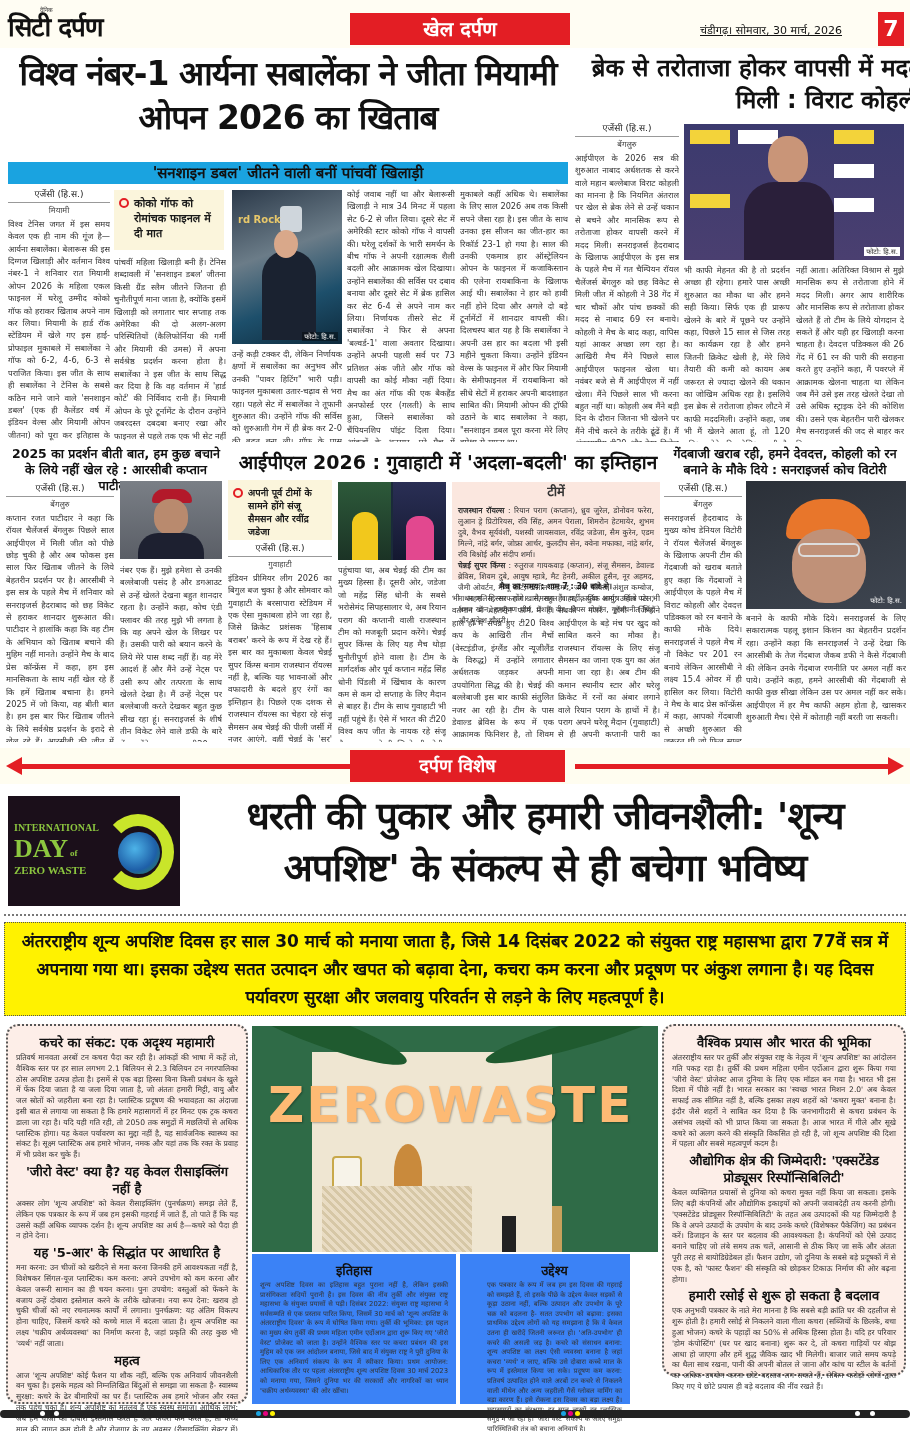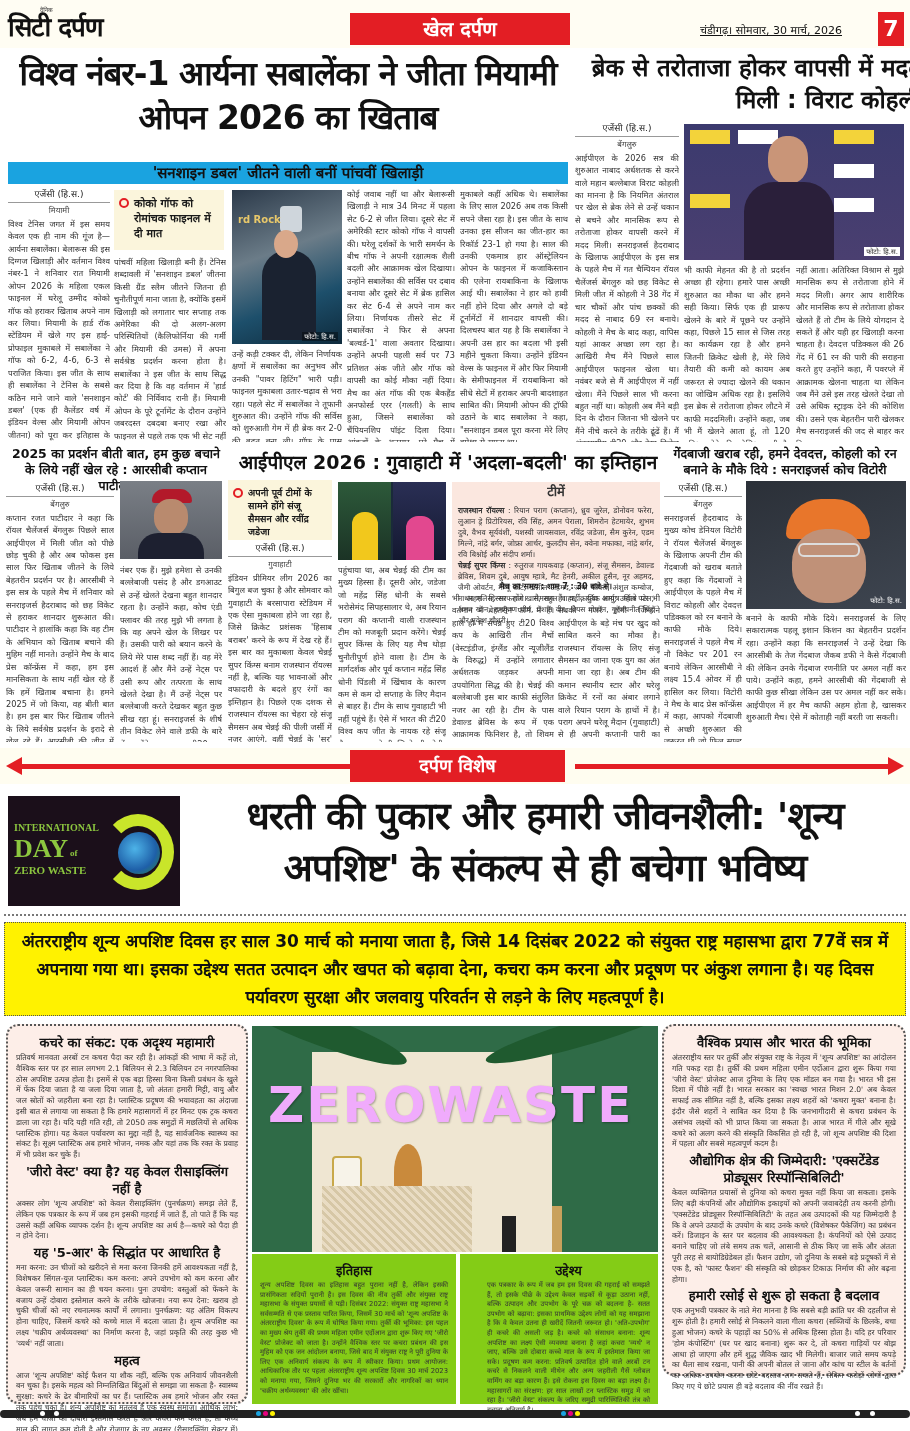--- a/index.html
+++ b/index.html
@@ -28,21 +28,21 @@
   .arrow-head-l { position: absolute; left: 6px; top: 9px; width: 0; height: 0; border-top: 9px solid transparent; border-bottom: 9px solid transparent; border-right: 16px solid #e31e24; }
   .arrow-head-r { position: absolute; right: 6px; top: 9px; width: 0; height: 0; border-top: 9px solid transparent; border-bottom: 9px solid transparent; border-left: 16px solid #e31e24; }
   .darpan-tab { position: absolute; left: 350px; top: 2px; width: 215px; height: 32px; background: #e31e24; color: #fff; font-weight: bold; font-size: 18px; line-height: 32px; text-align: center; }
   .zw-logo { left: 8px; top: 796px; width: 172px; height: 110px; background: #1b0f1a; overflow: hidden; }
   .zw-text { position: absolute; left: 6px; font-weight: bold; color: #8cc63f; font-family: Liberation Serif, serif; }
   .hl-zero { left: 185px; top: 790px; width: 720px; font-weight: bold; font-size: 38px; line-height: 52px; text-align: center; color: #111; letter-spacing: -1px; }
   .yellow-box { left: 4px; top: 922px; width: 902px; height: 94px; background: #fff200; border: 1px dotted #555; font-weight: bold; font-size: 17px; line-height: 28px; text-align: center; color: #111; padding: 4px 10px; }
   .pink-box { background: #fdeee8; border: 2px dotted #555; border-radius: 12px; padding: 6px 8px; }
   .box-h { font-weight: bold; font-size: 13px; line-height: 17px; text-align: center; color: #111; margin: 2px 0; }
   .box-p { font-size: 7.6px; line-height: 10.8px; color: #333; text-align: justify; }
-  .grey-col { background: #84cc16; padding: 6px 8px; }
+  .grey-col { background: #3b82f6; padding: 6px 8px; }
   .footer-bar { left: 0; top: 1410px; width: 910px; height: 8px; background: #222; border-radius: 4px; }
   .reg-dot { position: absolute; top: 1411px; width: 5px; height: 5px; border-radius: 50%; }
 </style>
 </head>
 <body>
 
 <div class="abs masthead"></div>
 <div class="abs logo-sub">दैनिक</div>
 <div class="abs logo">सिटी दर्पण</div>
 <div class="abs section-tab">खेल दर्पण</div>
@@ -175,34 +175,34 @@
   <div class="box-h">यह '5-आर' के सिद्धांत पर आधारित है</div>
   <div class="box-p">मना करना: उन चीजों को खरीदने से मना करना जिनकी हमें आवश्यकता नहीं है, विशेषकर सिंगल-यूज प्लास्टिक। कम करना: अपने उपभोग को कम करना और केवल जरूरी सामान का ही चयन करना। पुनः उपयोग: वस्तुओं को फेंकने के बजाय उन्हें दोबारा इस्तेमाल करने के तरीके खोजना। नया रूप देना: खराब हो चुकी चीजों को नए रचनात्मक कार्यों में लगाना। पुनर्चक्रण: यह अंतिम विकल्प होना चाहिए, जिसमें कचरे को कच्चे माल में बदला जाता है। शून्य अपशिष्ट का लक्ष्य 'चक्रीय अर्थव्यवस्था' का निर्माण करना है, जहां प्रकृति की तरह कुछ भी 'व्यर्थ' नहीं जाता।</div>
   <div class="box-h">महत्व</div>
   <div class="box-p">आज 'शून्य अपशिष्ट' कोई फैशन या शौक नहीं, बल्कि एक अनिवार्य जीवनशैली बन चुका है। इसके महत्व को निम्नलिखित बिंदुओं से समझा जा सकता है- स्वास्थ्य सुरक्षा: कचरे के ढेर बीमारियों का घर हैं। प्लास्टिक अब हमारे भोजन और रक्त तक पहुंच चुका है। शून्य अपशिष्ट का मतलब है एक स्वस्थ समाज। आर्थिक लाभ: जब हम चीजों को दोबारा इस्तेमाल करते हैं और कचरा कम करते हैं, तो कच्चे माल की लागत कम होती है और रोजगार के नए अवसर (रीसाइक्लिंग सेक्टर में) पैदा होते हैं। प्राकृतिक संसाधनों का बचाव: नई चीजें बनाने के लिए हमें पहाड़ खोदने पड़ते हैं और जंगल काटने पड़ते हैं। यदि हम पुरानी चीजों को ही 'री-परपज' करें, तो प्रकृति बची रहेगी। जलवायु परिवर्तन पर लगाम: कचरा प्रबंधन में सुधार करके हम वैश्विक कार्बन उत्सर्जन में महत्वपूर्ण कमी ला सकते हैं।</div>
 </div>
 
 <div class="abs photo" style="left:252px;top:1026px;width:406px;height:226px;background:#2f6b47;">
   <div style="position:absolute;left:60px;top:26px;width:240px;height:210px;background:#efe6d2;"></div>
   <div style="position:absolute;left:-20px;top:-10px;width:180px;height:30px;background:#1f5a2f;transform:rotate(20deg);border-radius:50%;"></div>
   <div style="position:absolute;left:230px;top:-6px;width:200px;height:26px;background:#1f5a2f;transform:rotate(-16deg);border-radius:50%;"></div>
-  <div style="position:absolute;left:16px;top:50px;font-weight:bold;font-size:50px;color:#f0abfc;letter-spacing:2px;text-shadow:1px 1px 2px rgba(0,0,0,.3);">ZEROWASTE</div>
+  <div style="position:absolute;left:16px;top:50px;font-weight:bold;font-size:50px;color:#fdba74;letter-spacing:2px;text-shadow:1px 1px 2px rgba(0,0,0,.3);">ZEROWASTE</div>
   <div style="position:absolute;left:80px;top:130px;width:30px;height:46px;background:rgba(255,255,255,.5);border:2px solid #c8a84a;border-radius:4px;"></div>
   <div style="position:absolute;left:142px;top:118px;width:28px;height:56px;background:#c98a3c;border-radius:50% 50% 20% 20%;"></div>
   <div style="position:absolute;left:70px;top:160px;width:150px;height:66px;background:repeating-linear-gradient(45deg,#e9dcc3 0 3px,#d6c7a6 3px 6px);"></div>
   <div style="position:absolute;left:250px;top:190px;width:14px;height:36px;background:#222;"></div>
   <div style="position:absolute;left:300px;top:180px;width:10px;height:46px;background:#c9a15c;"></div>
 </div>
 
 <div class="abs grey-col" style="left:252px;top:1254px;width:204px;height:150px;">
   <div class="box-h">इतिहास</div>
   <div class="box-p" style="font-size:6.8px;line-height:9.6px;">शून्य अपशिष्ट दिवस का इतिहास बहुत पुराना नहीं है, लेकिन इसकी प्रासंगिकता सदियों पुरानी है। इस दिवस की नींव तुर्की और संयुक्त राष्ट्र महासभा के संयुक्त प्रयासों से पड़ी। दिसंबर 2022: संयुक्त राष्ट्र महासभा ने सर्वसम्मति से एक प्रस्ताव पारित किया, जिसमें 30 मार्च को 'शून्य अपशिष्ट के अंतरराष्ट्रीय दिवस' के रूप में घोषित किया गया। तुर्की की भूमिका: इस पहल का मुख्य श्रेय तुर्की की प्रथम महिला एमीन एर्दोआन द्वारा शुरू किए गए 'जीरो वेस्ट' प्रोजेक्ट को जाता है। उन्होंने वैश्विक स्तर पर कचरा प्रबंधन की इस मुहिम को एक जन आंदोलन बनाया, जिसे बाद में संयुक्त राष्ट्र ने पूरी दुनिया के लिए एक अनिवार्य संकल्प के रूप में स्वीकार किया। प्रथम आयोजन: आधिकारिक तौर पर पहला अंतरराष्ट्रीय शून्य अपशिष्ट दिवस 30 मार्च 2023 को मनाया गया, जिसने दुनिया भर की सरकारों और नागरिकों का ध्यान 'चक्रीय अर्थव्यवस्था' की ओर खींचा।</div>
 </div>
 
-<div class="abs grey-col" style="left:460px;top:1254px;width:198px;height:150px;padding-left:27px;">
+<div class="abs grey-col" style="left:460px;top:1254px;width:170px;height:150px;padding-left:27px;">
   <div class="box-h">उद्देश्य</div>
   <div class="box-p" style="font-size:6.8px;line-height:9.6px;">एक पत्रकार के रूप में जब हम इस दिवस की गहराई को समझते हैं, तो इसके पीछे के उद्देश्य केवल सड़कों से कूड़ा उठाना नहीं, बल्कि उत्पादन और उपभोग के पूरे चक्र को बदलना है- सतत उपभोग को बढ़ावा: इसका प्राथमिक उद्देश्य लोगों को यह समझाना है कि वे केवल उतना ही खरीदें जितनी जरूरत हो। 'अति-उपभोग' ही कचरे की असली जड़ है। कचरे को संसाधन बनाना: शून्य अपशिष्ट का लक्ष्य ऐसी व्यवस्था बनाना है जहां कचरा 'व्यर्थ' न जाए, बल्कि उसे दोबारा कच्चे माल के रूप में इस्तेमाल किया जा सके। प्रदूषण कम करना: प्रतिवर्ष उत्पादित होने वाले अरबों टन कचरे से निकलने वाली मीथेन और अन्य जहरीली गैसें ग्लोबल वार्मिंग का बड़ा कारण हैं। इसे रोकना इस दिवस का बड़ा लक्ष्य है। महासागरों का संरक्षण: हर साल लाखों टन प्लास्टिक समुद्र में जा रहा है। 'जीरो वेस्ट' संकल्प के जरिए समुद्री पारिस्थितिकी तंत्र को बचाना अनिवार्य है।</div>
 </div>
 
 <div class="abs pink-box" style="left:662px;top:1024px;width:244px;height:352px;">
   <div class="box-h">वैश्विक प्रयास और भारत की भूमिका</div>
   <div class="box-p">अंतरराष्ट्रीय स्तर पर तुर्की और संयुक्त राष्ट्र के नेतृत्व में 'शून्य अपशिष्ट' का आंदोलन गति पकड़ रहा है। तुर्की की प्रथम महिला एमीन एर्दोआन द्वारा शुरू किया गया 'जीरो वेस्ट' प्रोजेक्ट आज दुनिया के लिए एक मॉडल बन गया है। भारत भी इस दिशा में पीछे नहीं है। भारत सरकार का 'स्वच्छ भारत मिशन 2.0' अब केवल सफाई तक सीमित नहीं है, बल्कि इसका लक्ष्य शहरों को 'कचरा मुक्त' बनाना है। इंदौर जैसे शहरों ने साबित कर दिया है कि जनभागीदारी से कचरा प्रबंधन के असंभव लक्ष्यों को भी प्राप्त किया जा सकता है। आज भारत में गीले और सूखे कचरे को अलग करने की संस्कृति विकसित हो रही है, जो शून्य अपशिष्ट की दिशा में पहला और सबसे महत्वपूर्ण कदम है।</div>
   <div class="box-h">औद्योगिक क्षेत्र की जिम्मेदारी: 'एक्सटेंडेड प्रोड्यूसर रिस्पॉन्सिबिलिटी'</div>
   <div class="box-p">केवल व्यक्तिगत प्रयासों से दुनिया को कचरा मुक्त नहीं किया जा सकता। इसके लिए बड़ी कंपनियों और औद्योगिक इकाइयों को अपनी जवाबदेही तय करनी होगी। 'एक्सटेंडेड प्रोड्यूसर रिस्पॉन्सिबिलिटी' के तहत अब उत्पादकों की यह जिम्मेदारी है कि वे अपने उत्पादों के उपयोग के बाद उनके कचरे (विशेषकर पैकेजिंग) का प्रबंधन करें। डिजाइन के स्तर पर बदलाव की आवश्यकता है। कंपनियों को ऐसे उत्पाद बनाने चाहिए जो लंबे समय तक चलें, आसानी से ठीक किए जा सकें और अंततः पूरी तरह से बायोडिग्रेडेबल हों। फैशन उद्योग, जो दुनिया के सबसे बड़े प्रदूषकों में से एक है, को 'फास्ट फैशन' की संस्कृति को छोड़कर टिकाऊ निर्माण की ओर बढ़ना होगा।</div>
   <div class="box-h">हमारी रसोई से शुरू हो सकता है बदलाव</div>

